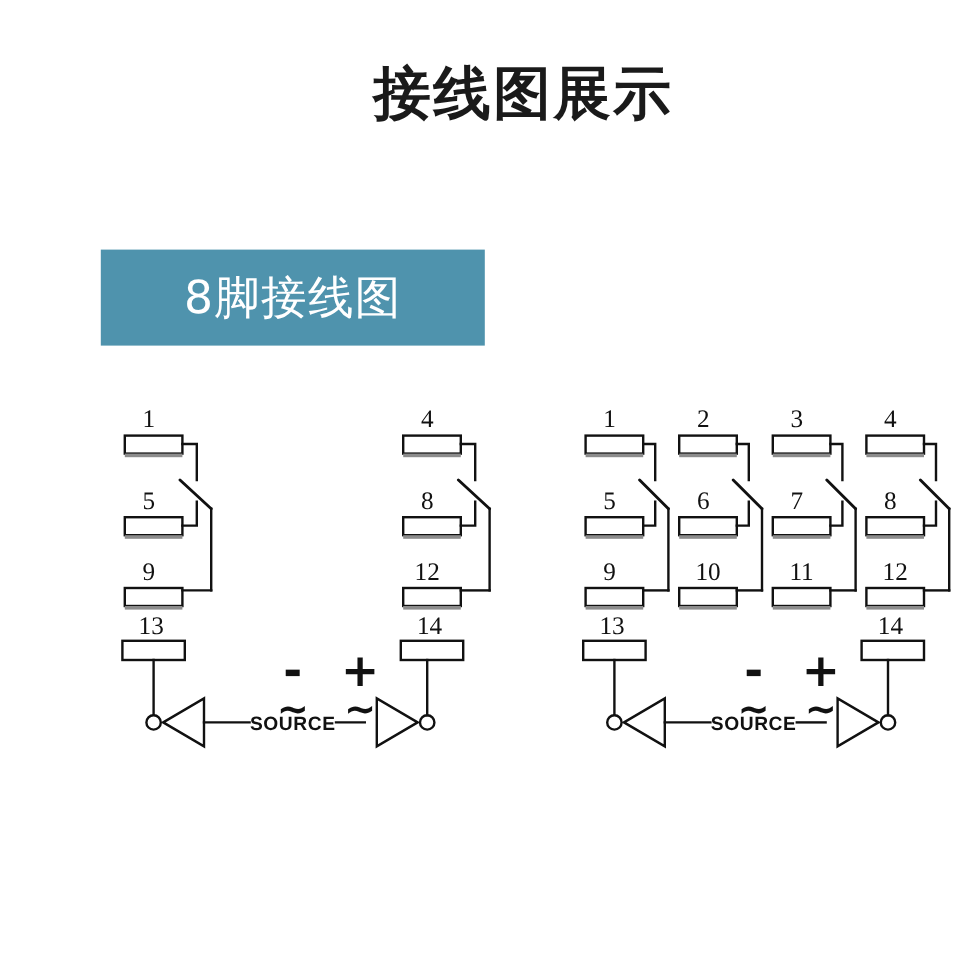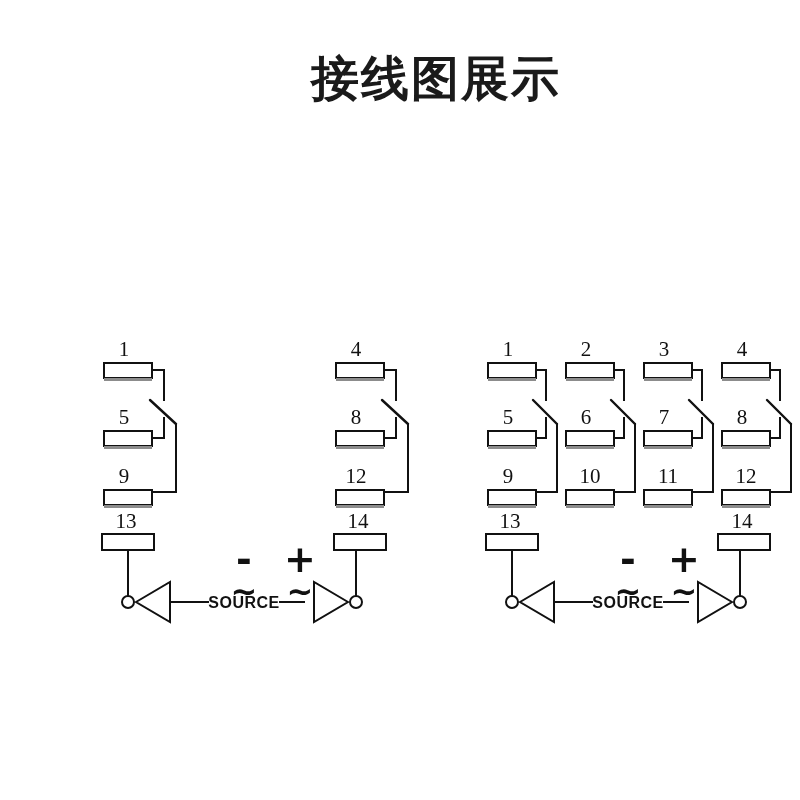--- a/index.html
+++ b/index.html
@@ -132,20 +132,23 @@
     text-anchor: middle;
   }
 </style>
 </head>
 <body>
 
 <div id="page-root">
 
   <div class="page-title">接线图展示</div>
 
+  <div class="panel panel-left">
+    <div class="panel-banner">8脚接线图</div>
+  </div>
 
 
   <div class="diagram-wrap">
     <svg width="800" height="800" viewBox="0 0 800 800">
 
       <g>
 
         <g>
 
           <text class="pin-label" x="88" y="356">1</text>

